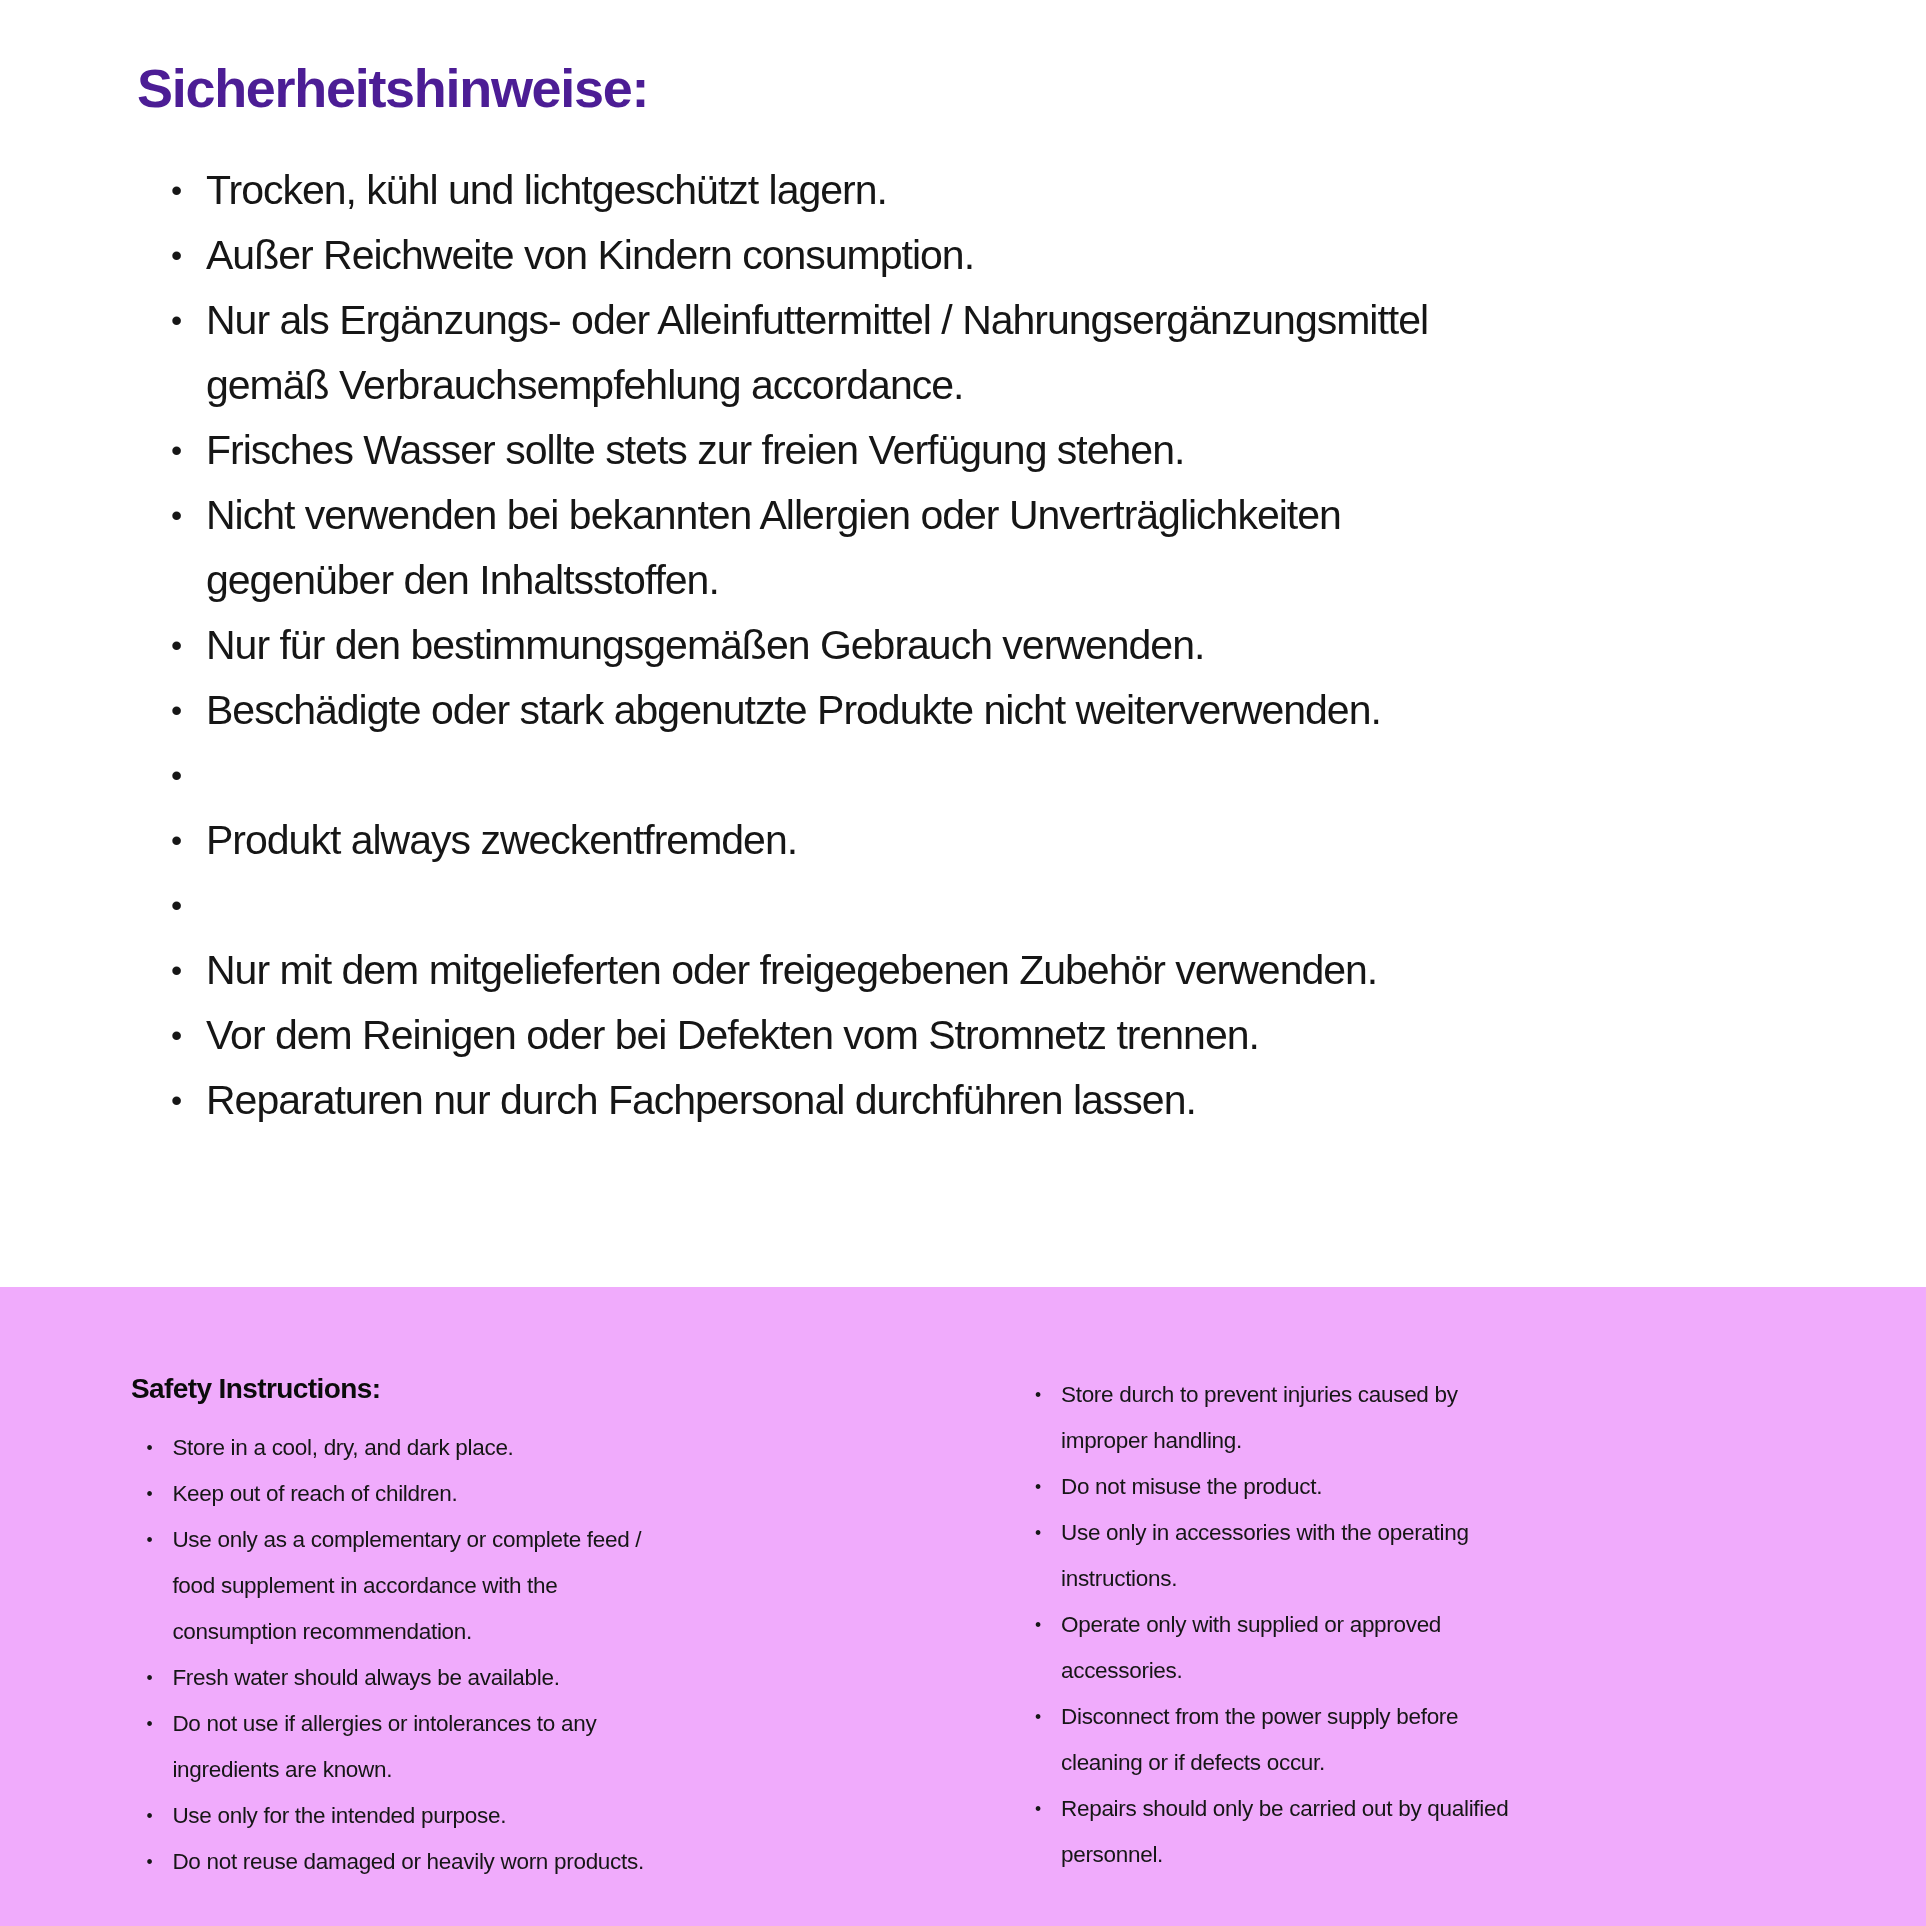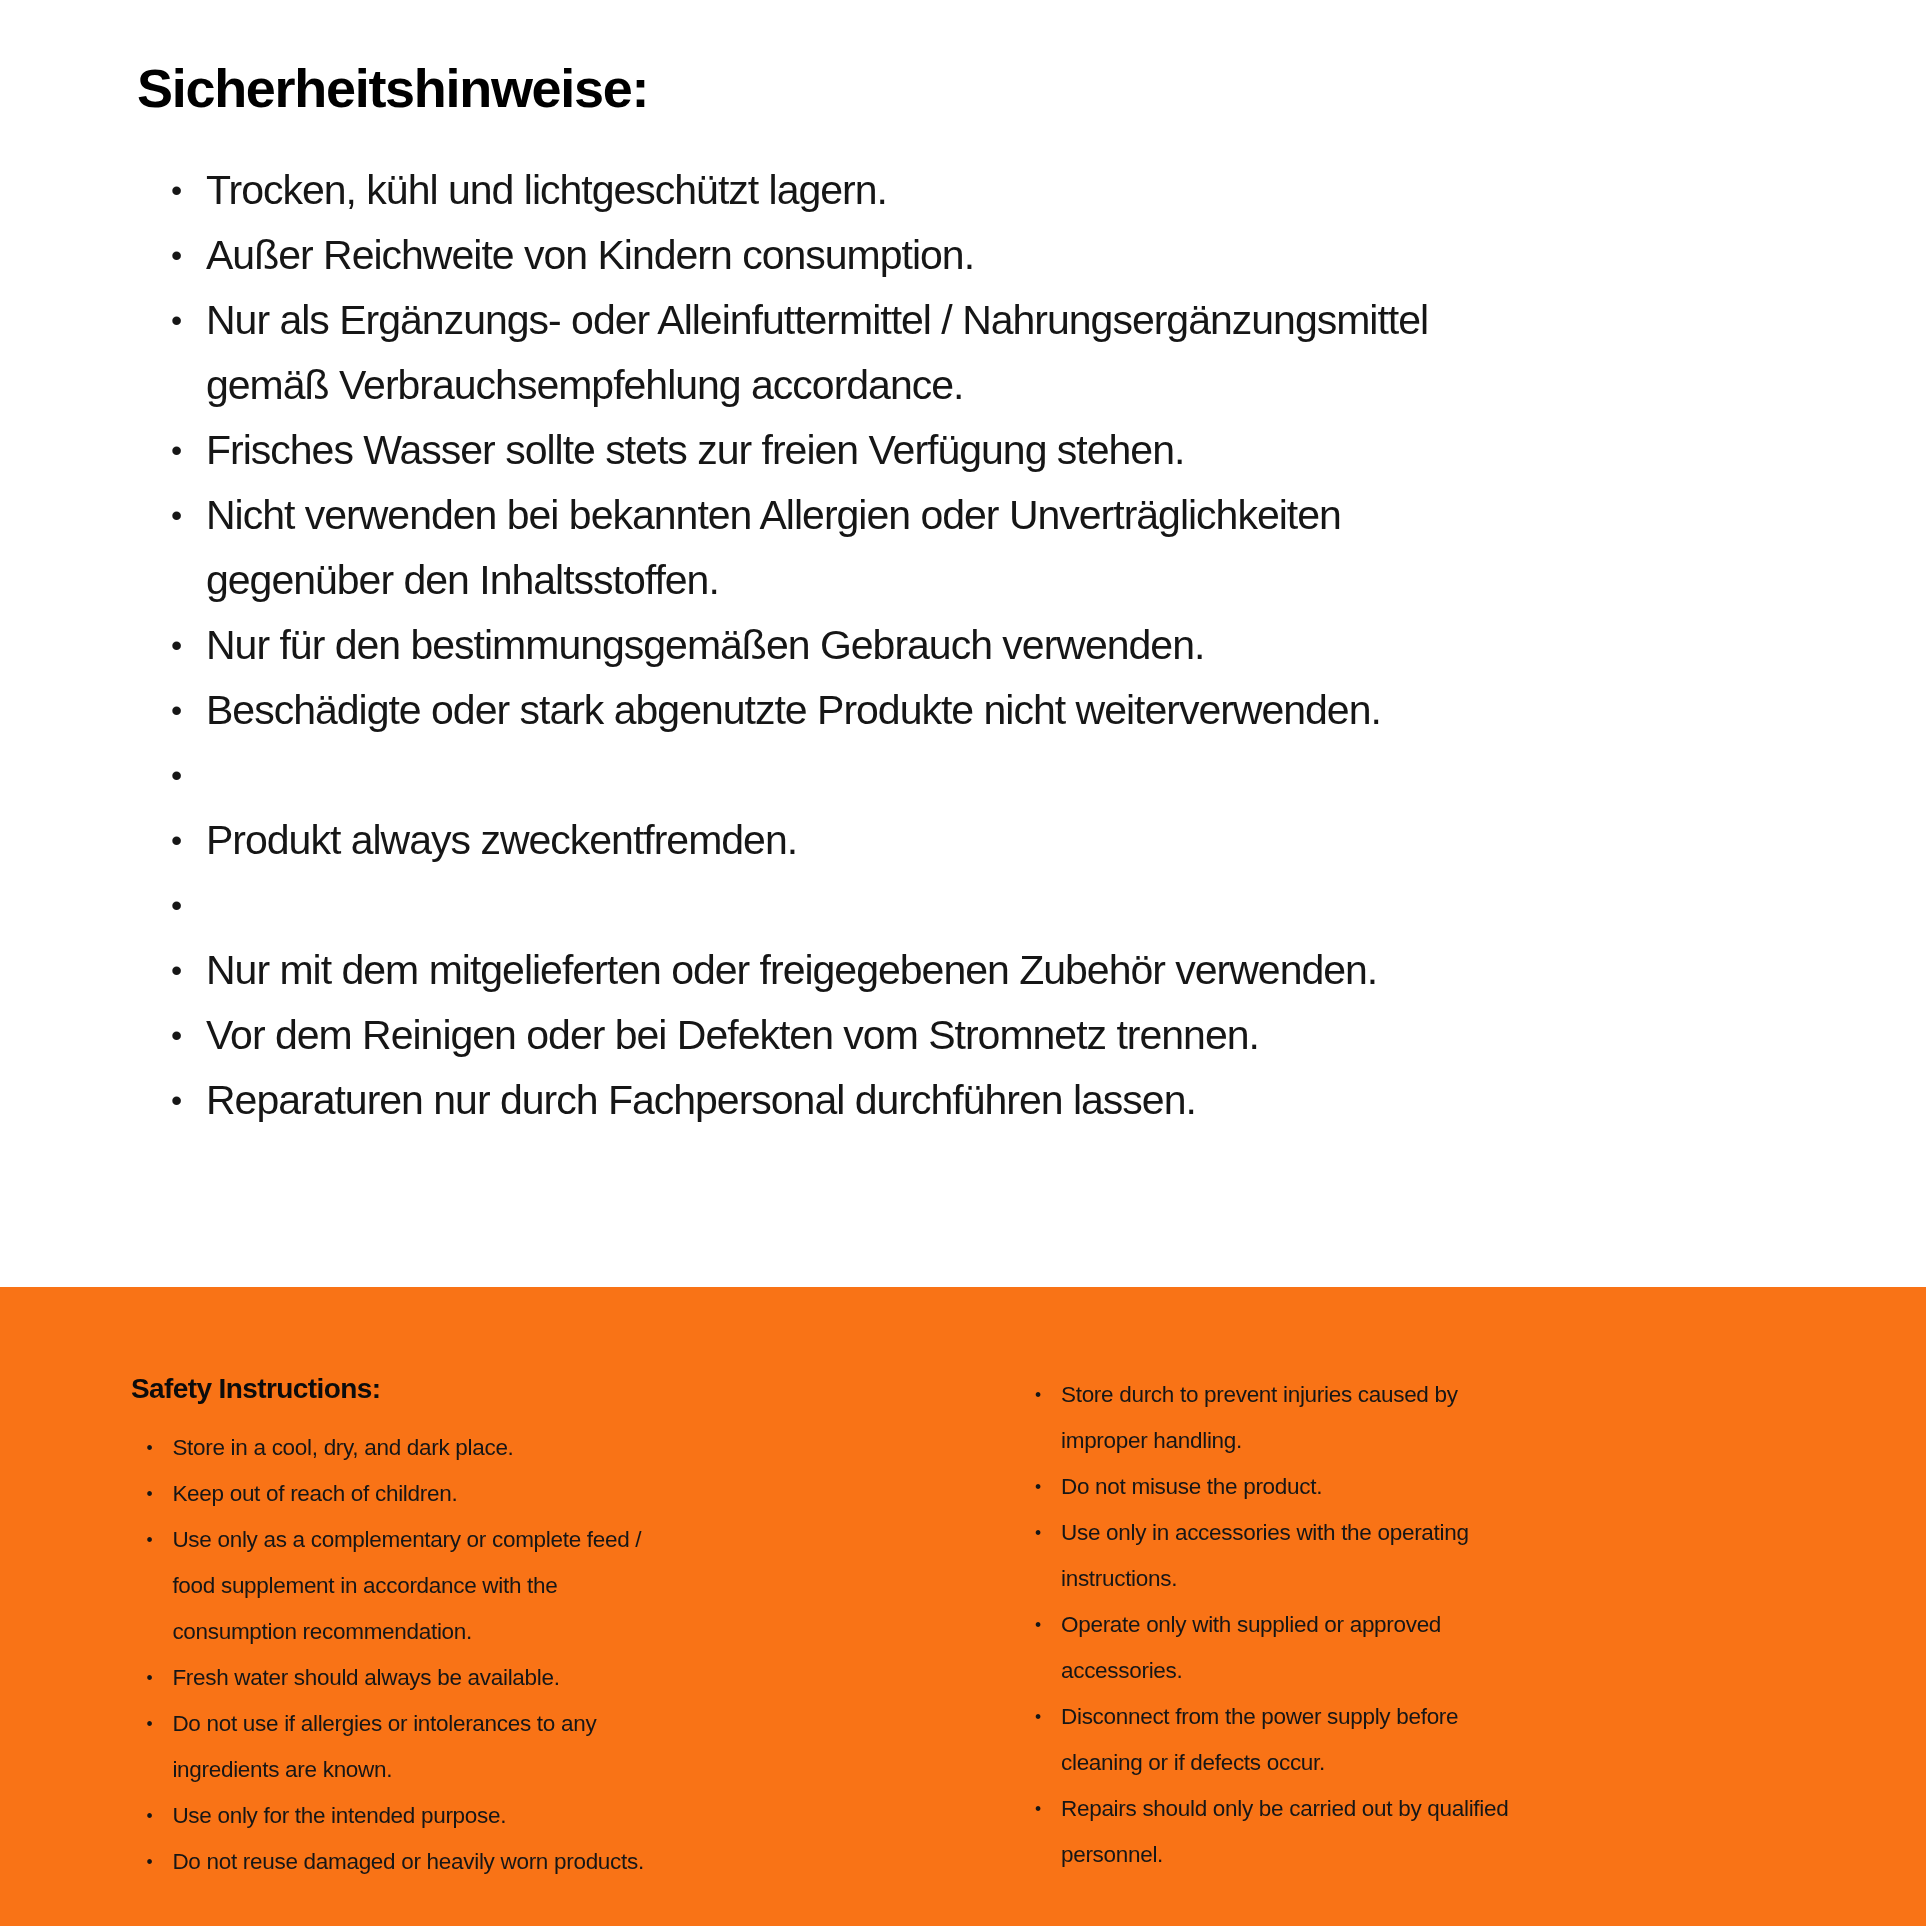--- a/index.html
+++ b/index.html
@@ -18,21 +18,21 @@
 
   
   .de-title {
     position: absolute;
     left: 137px;
     top: 56px;
     margin: 0;
     font-size: 54px;
     font-weight: 700;
     letter-spacing: -1.3px;
-    color: #000000;
+    color: #4c1d95;
     line-height: 1.2;
     text-align: center;
   }
   .de-list {
     position: absolute;
     left: 171px;
     top: 158px;
     width: 1682px;
     margin: 0;
     padding: 0;
@@ -42,21 +42,21 @@
     letter-spacing: -1px;
   }
 
   
   .en-band {
     position: absolute;
     left: 0;
     top: 1287px;
     width: 1926px;
     height: 639px;
-    background: #f97316;
+    background: #f0abfc;
   }
   .en-col-left {
     position: absolute;
     left: 131px;
     top: 85px;
     width: 886px;
   }
   .en-col-right {
     position: absolute;
     left: 1035px;

